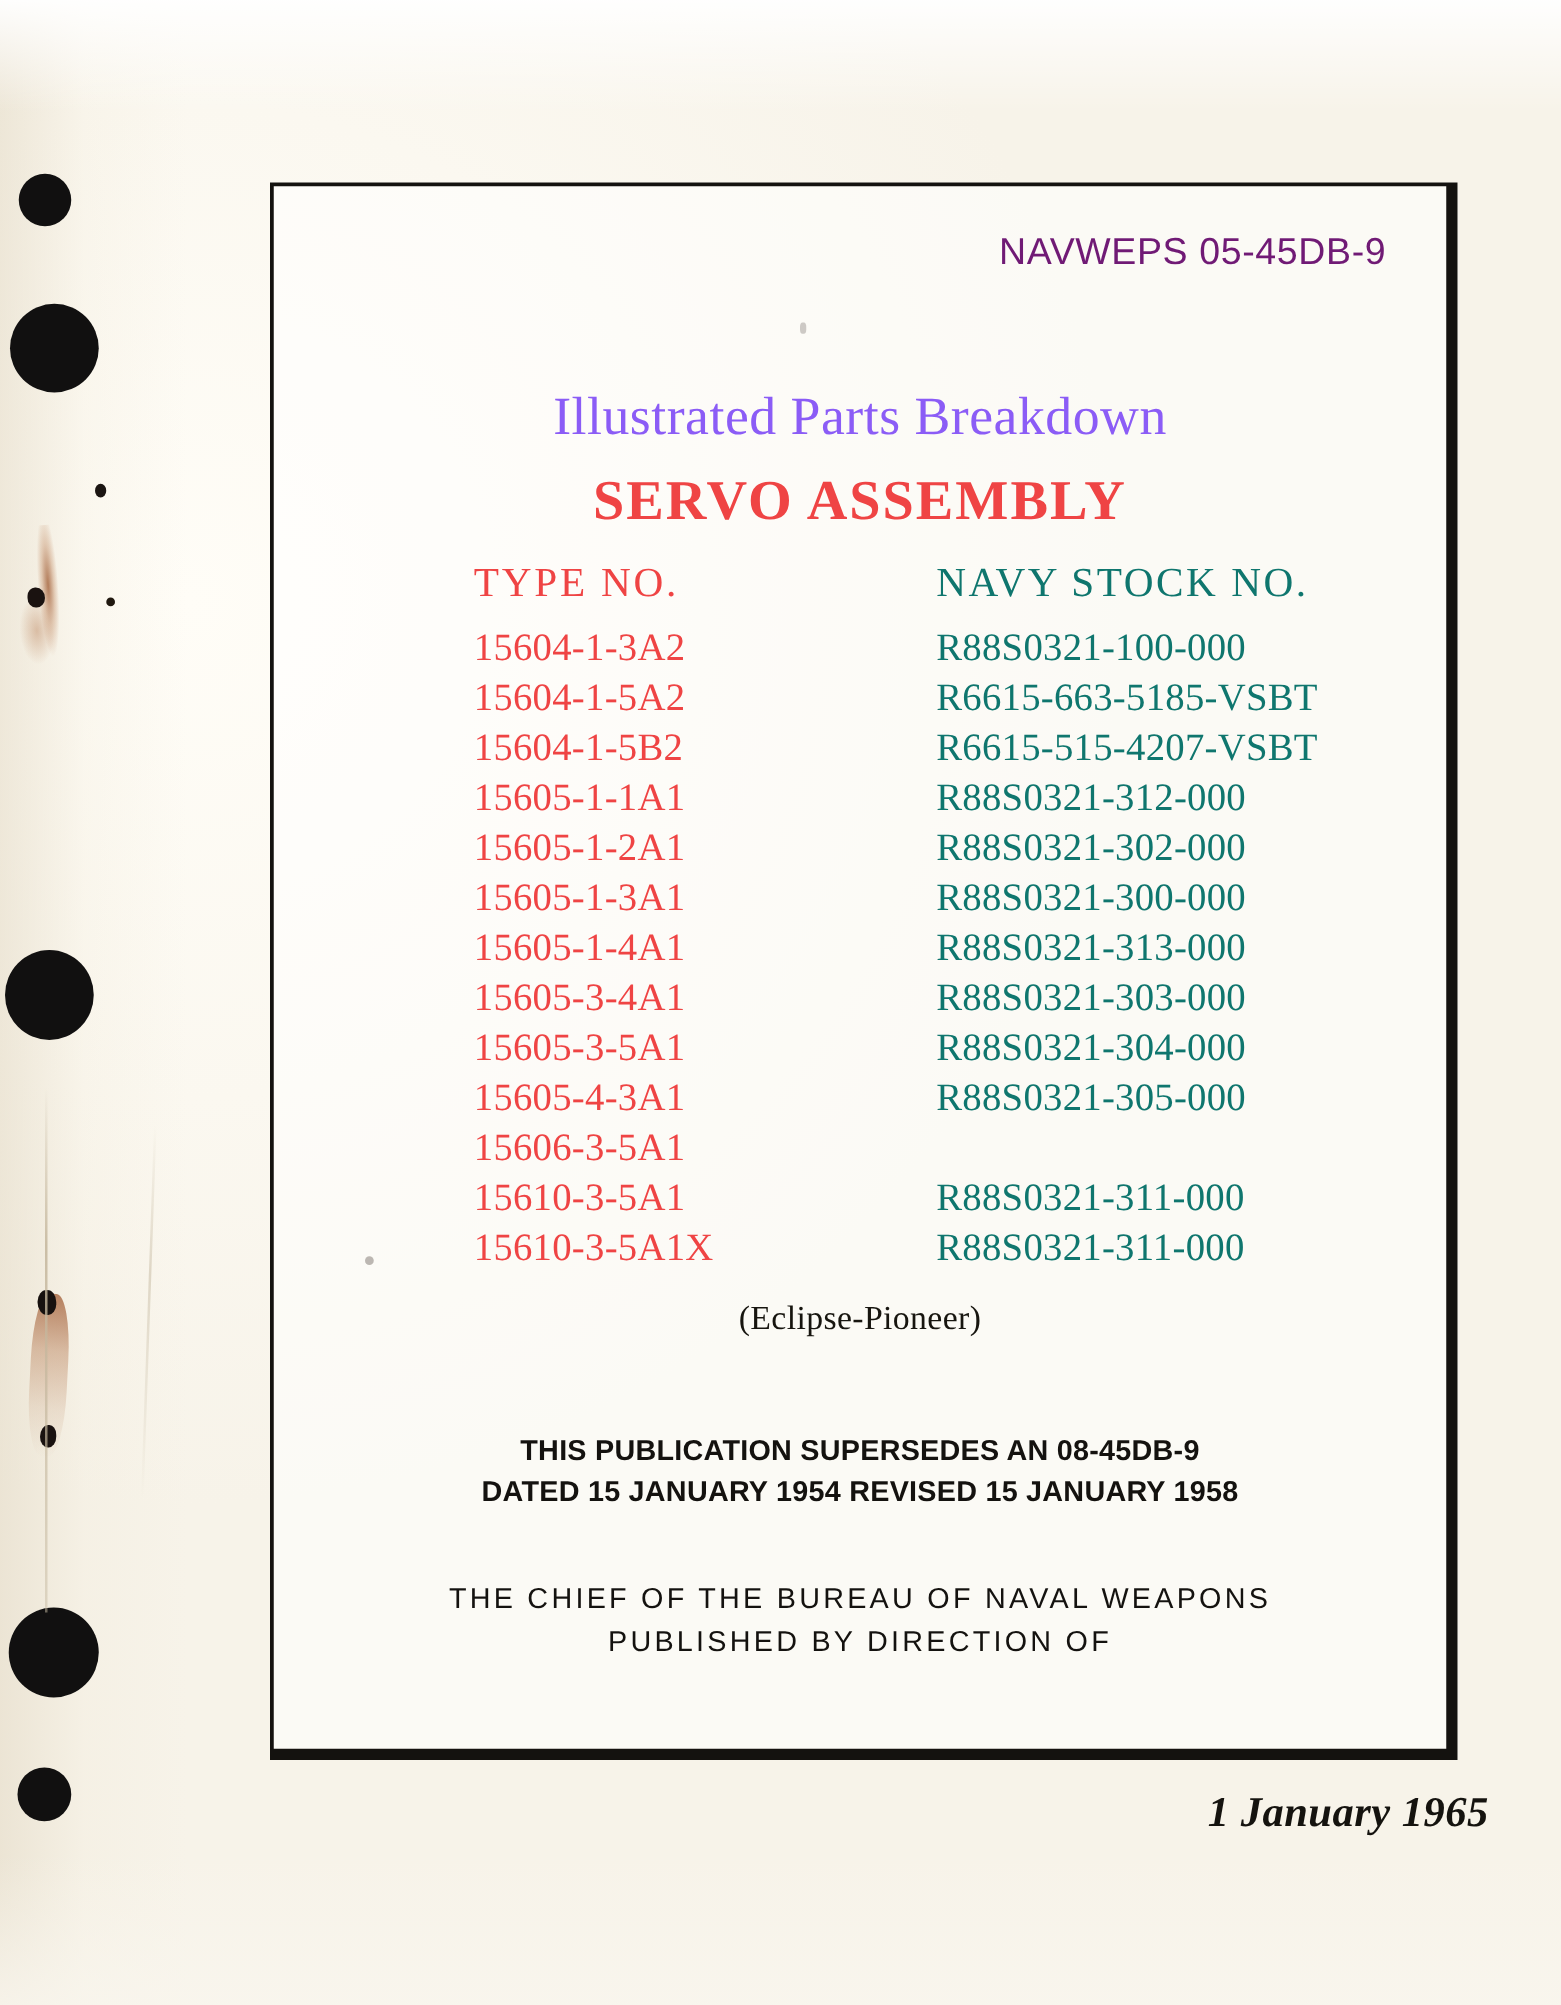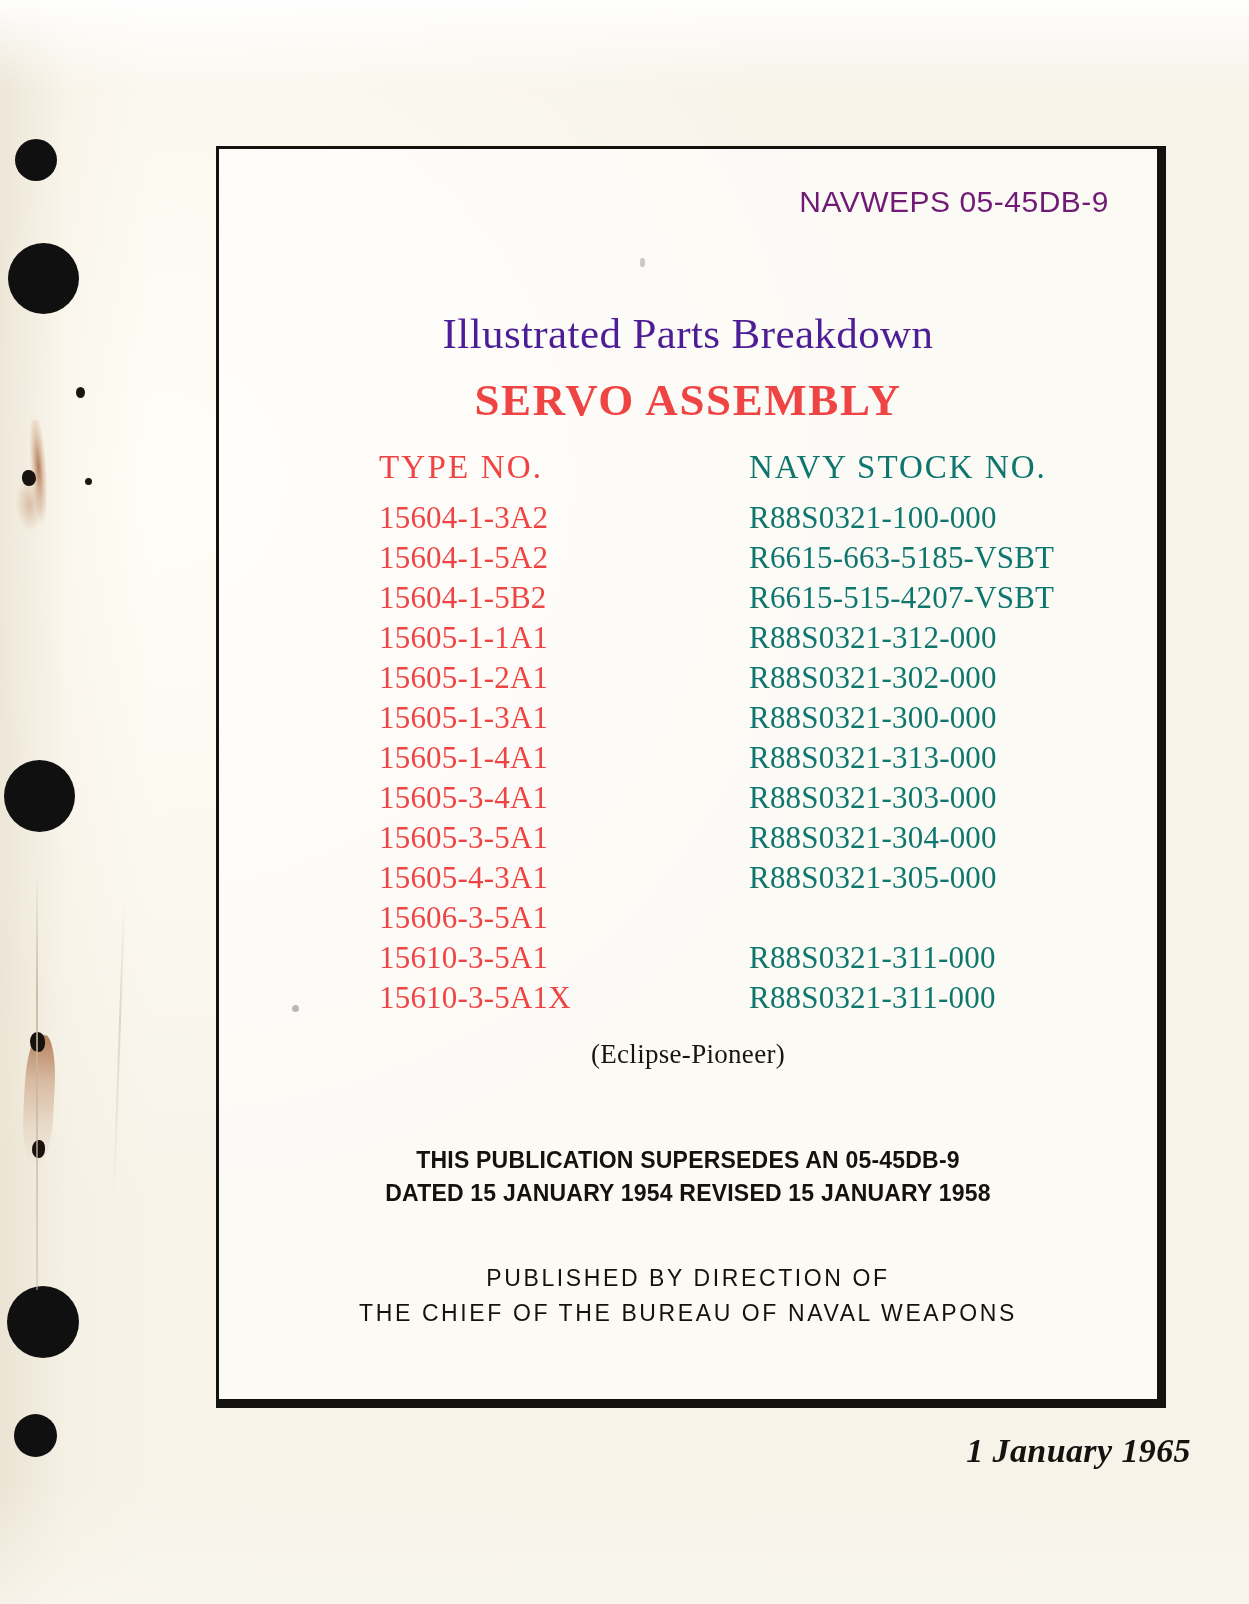--- a/index.html
+++ b/index.html
@@ -171,21 +171,21 @@
   .title-block {
     position: absolute;
     left: 0; right: 0;
     top: 160px;
     text-align: center;
   }
   .title-main {
     font-family: "Liberation Serif", "DejaVu Serif", serif;
     font-size: 43px;
     font-weight: 400;
-    color: #4c1d95;
+    color: #8b5cf6;
     letter-spacing: 0.4px;
   }
   .title-sub {
     margin-top: 16px;
     font-family: "Liberation Serif", "DejaVu Serif", serif;
     font-size: 45px;
     font-weight: 700;
     color: #ef4444;
     letter-spacing: 1.6px;
   }
@@ -368,27 +368,27 @@
             <div class="parts-row">
               <div class="col-type">15610-3-5A1X</div>
               <div class="col-stock">R88S0321-311-000</div>
             </div>
           </div>
       </div>
 
       <div class="maker">(Eclipse-Pioneer)</div>
 
       <div class="supersedes">
-        <div>THIS PUBLICATION SUPERSEDES AN 05-45DB-9</div>
+        <div>THIS PUBLICATION SUPERSEDES AN 08-45DB-9</div>
         <div>DATED 15 JANUARY 1954 REVISED 15 JANUARY 1958</div>
       </div>
 
       <div class="published">
+        <div>THE CHIEF OF THE BUREAU OF NAVAL WEAPONS</div>
         <div>PUBLISHED BY DIRECTION OF</div>
-        <div>THE CHIEF OF THE BUREAU OF NAVAL WEAPONS</div>
       </div>
 
     </div>
   </div>
 
   <div class="issue-date">1 January 1965</div>
 
 </div>
 
 </body></html>

